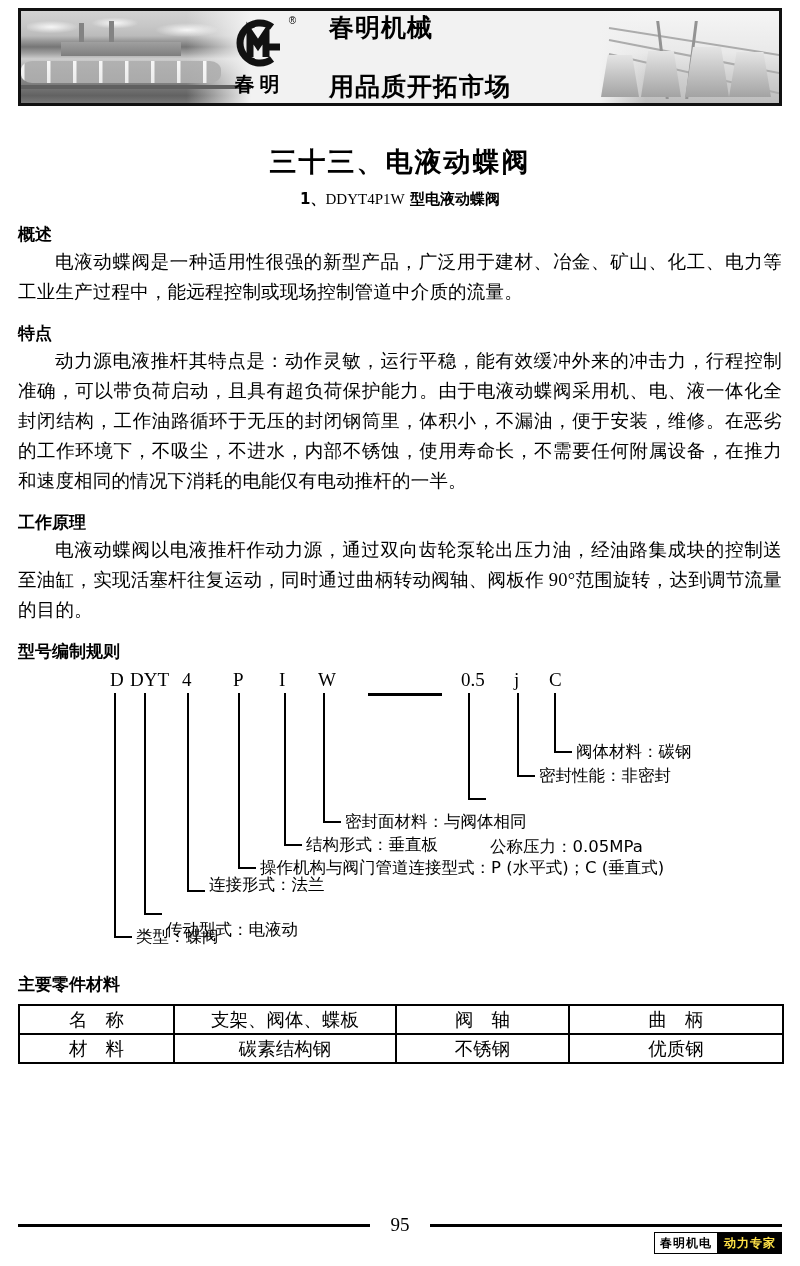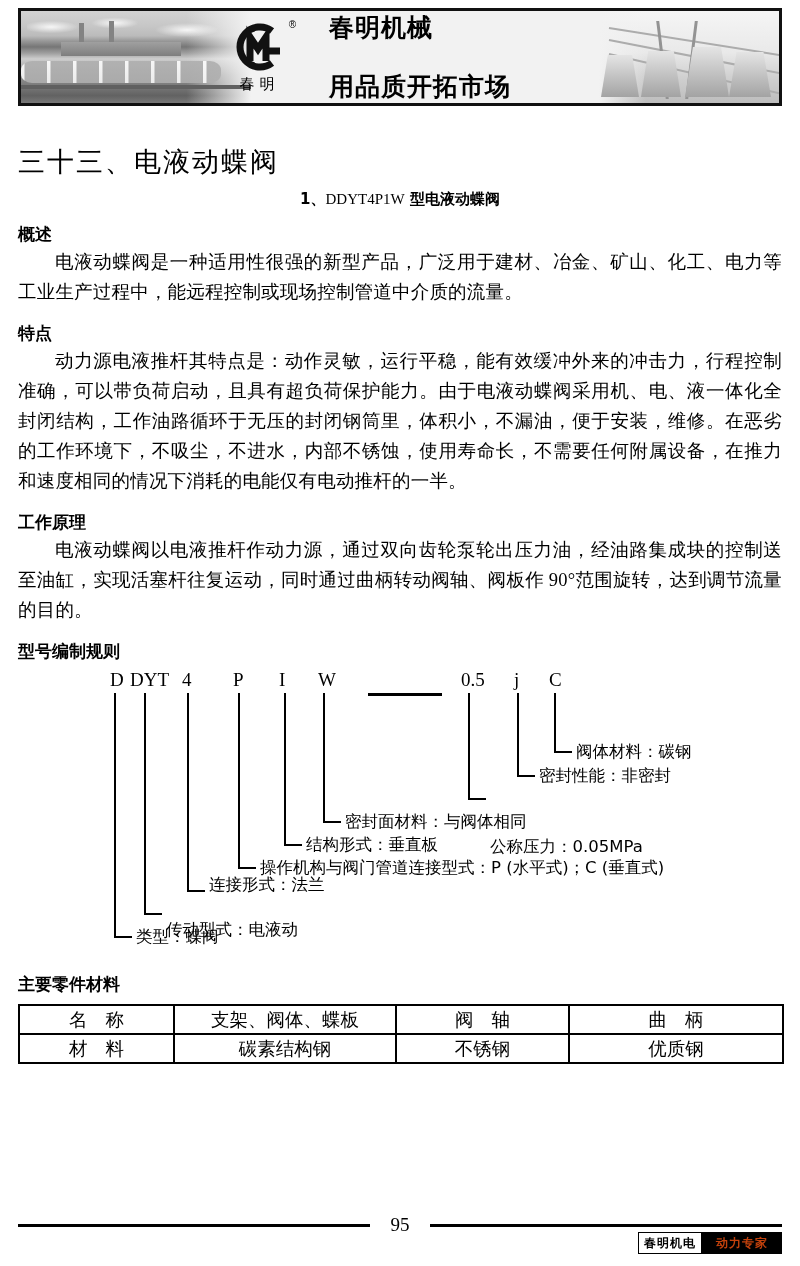--- a/index.html
+++ b/index.html
@@ -109,40 +109,41 @@
     align-items: center; justify-content: center;
   }
   .logo-mark { position: relative; width: 74px; height: 52px; }
   .logo-reg {
     position: absolute; right: -2px; top: -2px;
     font-size: 10px; font-family: "Liberation Sans", sans-serif;
   }
   .logo-zh {
     margin-top: 2px;
     font-family: "DejaVu Sans", sans-serif;
-    font-weight: normal; font-size: 15px; letter-spacing: 5px;
+    font-weight: bold; font-size: 20px; letter-spacing: 5px;
     text-indent: 5px;
   }
   .slogan {
     font-family: "DejaVu Sans", sans-serif;
     font-weight: bold;
     font-size: 25px;
     letter-spacing: 1px;
     white-space: nowrap;
     display: flex; gap: 26px; flex-direction: column;
   }
 
   
   .doc { position: absolute; left: 18px; top: 118px; width: 764px; }
 
   h1.chapter {
     margin: 26px 0 0 0;
     font-family: "DejaVu Sans", sans-serif;
-    font-weight: normal;
+    font-weight: bold;
     font-size: 27px;
+    text-align: center;
     letter-spacing: 2px;
   }
   h2.model-title {
     margin: 10px 0 0 0;
     font-size: 15px;
     font-weight: normal;
     text-align: center;
   }
   h2.model-title .mono { font-family: "Liberation Serif", serif; }
   h2.model-title .zh { font-family: "DejaVu Sans", sans-serif; font-weight: bold; }
@@ -224,22 +225,22 @@
     position: absolute; right: 0; top: 18px;
     display: flex; height: 22px;
     font-family: "DejaVu Sans", sans-serif;
     font-weight: bold; font-size: 12px;
   }
   .foot-badge .b1 {
     background: #fff; color: #000; border: 1px solid #000;
     padding: 2px 5px; display: flex; align-items: center; letter-spacing: 1px;
   }
   .foot-badge .b2 {
-    background: #000; color: #c2410c;
-    padding: 2px 14px; display: flex; align-items: center; letter-spacing: 1px;
+    background: #000; color: #fde047;
+    padding: 2px 6px; display: flex; align-items: center; letter-spacing: 1px;
   }
 </style>
 </head>
 <body>
 
 <div class="header">
   <div class="hdr-photo-left">
     <div class="sky-cloud"></div>
     <div class="stack s1"></div>
     <div class="stack s2"></div>

